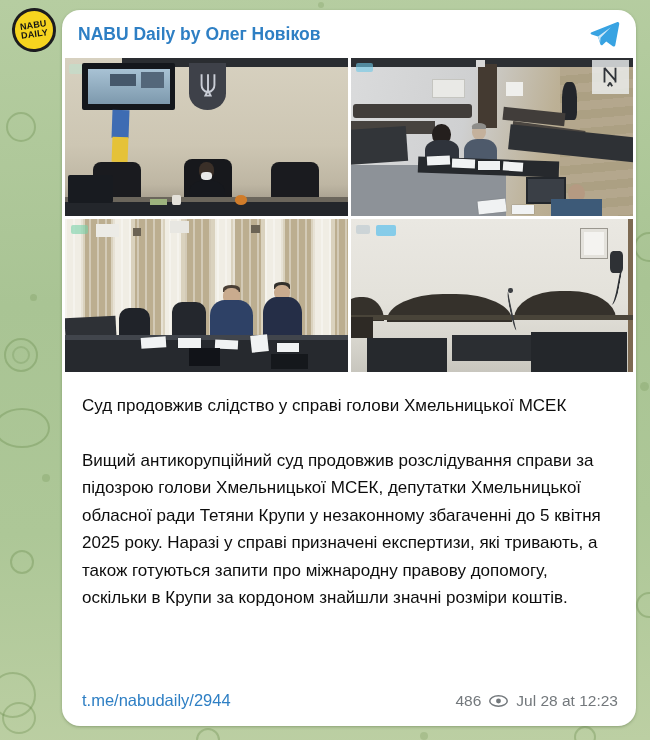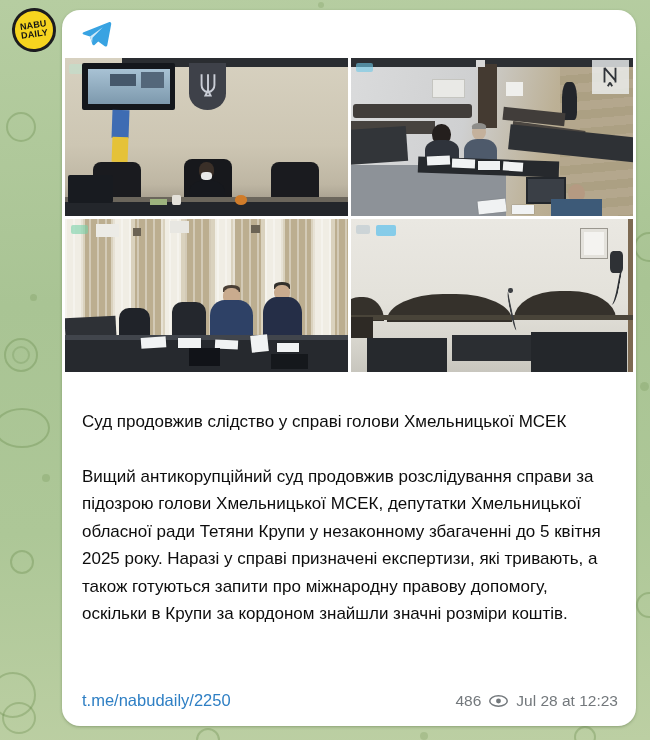--- a/index.html
+++ b/index.html
@@ -35,21 +35,21 @@
   
   .p3{background:repeating-linear-gradient(90deg,#f0ede4 0 16px,#dad2be 16px 20px,#bcae90 20px 46px,#dad2be 46px 50px);}
   .p3 .folds{left:0;top:0;width:100%;height:100%;
     background:repeating-linear-gradient(90deg,rgba(255,255,255,.35) 0 2px,rgba(0,0,0,0) 2px 8px);}
   
   .p4{background:linear-gradient(180deg,#eae8e2 0%,#e3e1da 55%,#d8d6ce 78%,#c8c6be 100%);}
   .bench{background:#35312b;border-radius:45% 45% 0 0 / 95% 95% 0 0;}
   .paper{background:#f0f2f3;box-shadow:0 0 1px rgba(0,0,0,.4);}
   .badge{border-radius:2px;}
   
-  .text-block{padding:36px 20px 0;flex:0 0 auto;}
+  .text-block{padding:20px 20px 0;flex:0 0 auto;}
   .text-block p{margin:0;font-size:17px;line-height:27.5px;color:#0d0d0d;}
   .text-block p.title{margin-bottom:27px;}
   
   .footer{margin-top:auto;display:flex;align-items:center;justify-content:space-between;
     padding:10px 18px 16px 20px;flex:0 0 auto;}
   .post-link{color:#2e7fc4;font-size:16.5px;text-decoration:none;cursor:pointer;}
   .meta{display:flex;align-items:center;gap:7px;color:#73787c;font-size:15.5px;}
   .eye{width:21px;height:14px;}
 </style>
 </head>
@@ -75,20 +75,21 @@
   <div class="doodle" style="left:574px;top:726px;width:18px;height:18px;"></div>
 
   <div class="avatar">
     <span>NABU</span>
     <span>DAILY</span>
   </div>
 
   <div class="bubble">
 
     <div class="header">
+      <div class="channel-name">NABU Daily by Олег Новіков</div>
       <svg class="plane" viewBox="0 0 24 24">
         <path d="M21.6 3.2 2.7 10.7c-1.05.42-1.02 1.43.05 1.76l4.7 1.46 1.83 5.7c.3.92 1.1 1.12 1.8.45l2.6-2.5 4.9 3.6c.8.58 1.67.2 1.88-.78L23.4 4.6c.22-1.05-.7-1.83-1.8-1.4z" fill="#38a3e2"></path>
         <path d="M7.5 13.9l9.6-6.9-7.7 7.9-.3 3.4z" fill="#cfe9f8"></path>
       </svg>
     </div>
 
     <div class="media">
 
       <div class="panel p1">
         <div class="abs" style="left:20%;top:0;width:80%;height:6%;background:#2a2d31;"></div>
@@ -202,21 +203,21 @@
         <div class="abs" style="left:64%;top:74%;width:34%;height:26%;background:#24272b;"></div>
       </div>
     </div>
 
     <div class="text-block">
       <p class="title">Суд продовжив слідство у справі голови Хмельницької МСЕК</p>
       <p>Вищий антикорупційний суд продовжив розслідування справи за підозрою голови Хмельницької МСЕК, депутатки Хмельницької обласної ради Тетяни Крупи у незаконному збагаченні до 5 квітня 2025 року. Наразі у справі призначені експертизи, які тривають, а також готуються запити про міжнародну правову допомогу, оскільки в Крупи за кордоном знайшли значні розміри коштів.</p>
     </div>
 
     <div class="footer">
-      <a class="post-link">t.me/nabudaily/2250</a>
+      <a class="post-link">t.me/nabudaily/2944</a>
       <div class="meta">
         <span>486</span>
         <svg class="eye" viewBox="0 0 24 14">
           <ellipse cx="12" cy="7" rx="10" ry="6" fill="none" stroke="#73787c" stroke-width="1.7"></ellipse>
           <circle cx="12" cy="7" r="2.8" fill="#73787c"></circle>
         </svg>
         <span>Jul 28 at 12:23</span>
       </div>
     </div>
 

